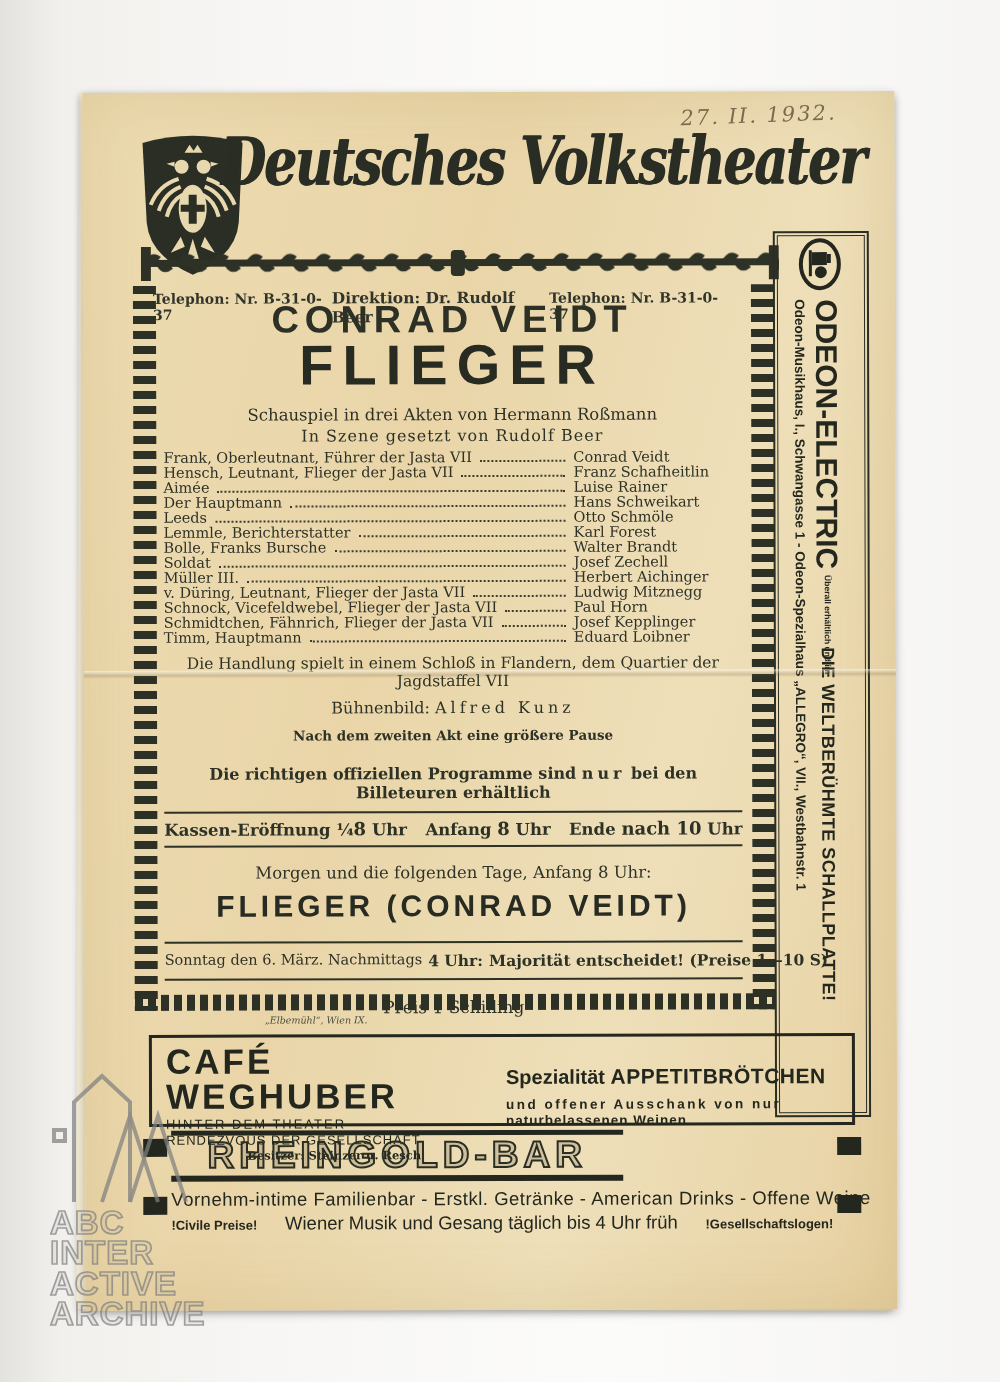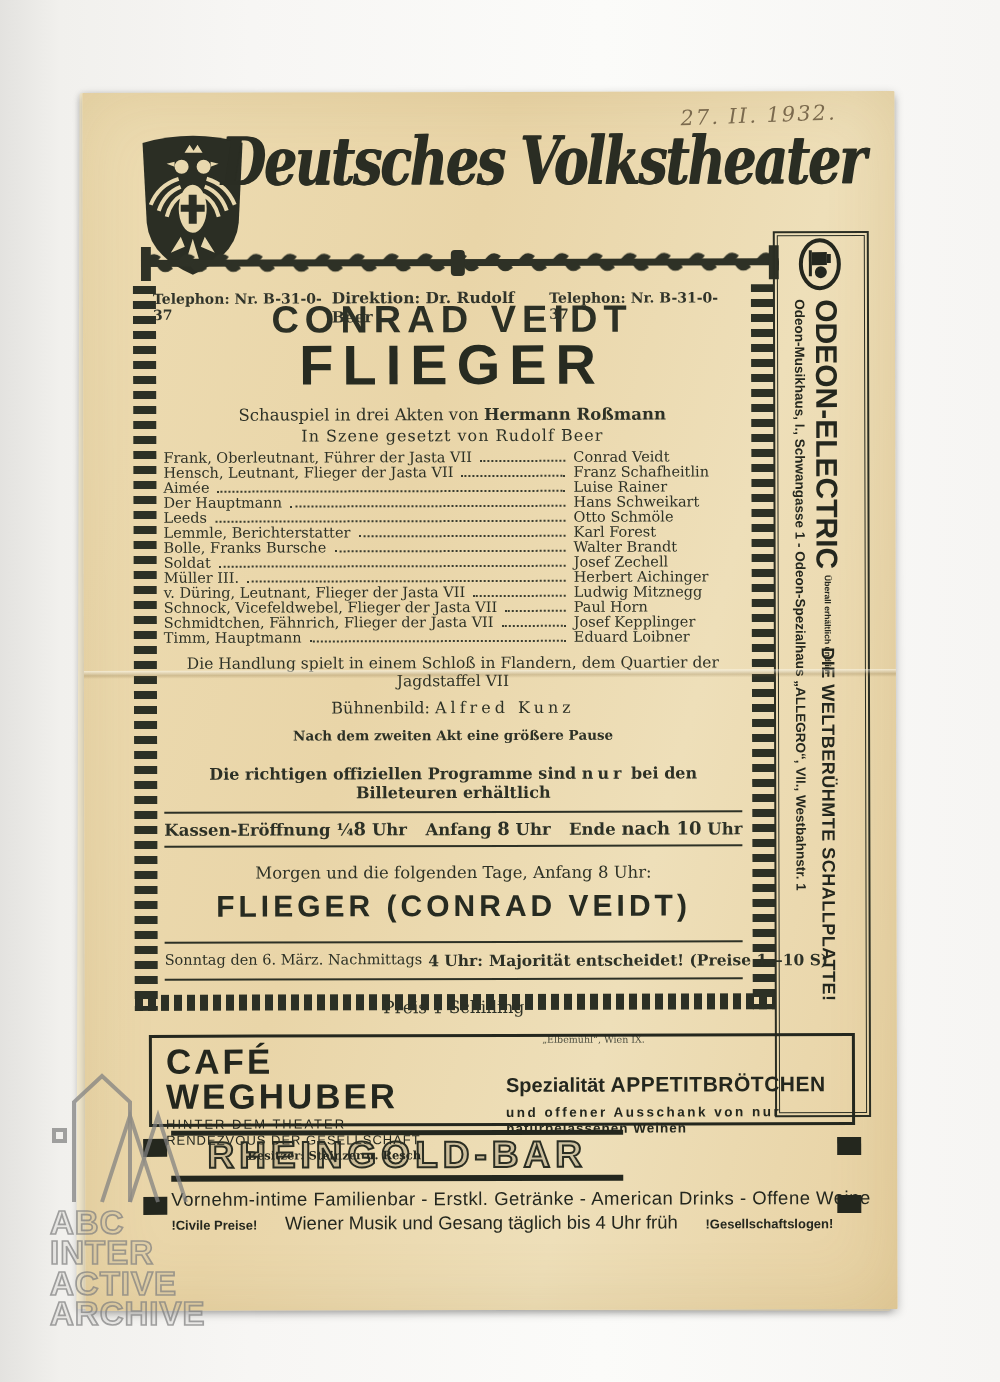--- a/index.html
+++ b/index.html
@@ -34,21 +34,21 @@
   .dash-left{left:50px;} .dash-right{left:668px;}
   .dash-bottom{position:absolute;left:50px;top:902px;width:641px;height:16px;
     background-image:repeating-linear-gradient(90deg,#2c3025 0,#2c3025 8px,rgba(0,0,0,0) 8px,rgba(0,0,0,0) 13px);}
   
   .main-col{position:absolute;left:80px;top:208px;width:578px;text-align:center;color:#2d3126;}
   .star-name{font-family:"Liberation Sans",sans-serif;font-weight:900;font-size:38px;line-height:1;
     letter-spacing:6px;color:#2c3025;}
   .play-title{font-family:"Liberation Sans",sans-serif;font-weight:900;font-size:56px;line-height:.95;
     letter-spacing:9px;color:#272b21;}
   .subtitle{margin-top:14px;font-size:16.5px;}
-  .subtitle b{font-weight:700;}
+  .subtitle b{font-weight:400;}
   .staging{margin-top:2px;font-size:16px;letter-spacing:1px;}
   .cast{margin-top:5px;text-align:left;font-size:14.5px;line-height:14.4px;}
   .cast-row{display:flex;align-items:baseline;}
   .role{white-space:nowrap;}
   .leader{flex:1;border-bottom:2px dotted #3a3d30;margin:0 8px 3px 8px;min-width:20px;}
   .actor{width:168px;white-space:nowrap;text-align:left;}
   .setting{margin-top:9px;font-size:15.5px;}
   .stage-design{margin-top:8px;font-size:16px;}
   .stage-design .sp{letter-spacing:4px;margin-top:8px;}
   .intermission{margin-top:10px;font-size:13.5px;font-weight:700;}
@@ -57,42 +57,42 @@
   .rule{border:none;border-top:2.5px solid #2d3126;margin:0;}
   .r1{margin-top:9px;} .r2{margin-top:6px;} .r3{margin-top:18px;} .r4{margin-top:8px;}
   .times{margin-top:5px;display:flex;justify-content:space-between;font-size:16.5px;font-weight:700;}
   .times b{font-size:18px;}
   .morgen{margin-top:16px;font-size:16.5px;}
   .next-title{margin-top:7px;font-family:"Liberation Sans",sans-serif;font-weight:900;font-size:30px;
     letter-spacing:4px;color:#272b21;}
   .sonntag{margin-top:8px;font-size:14.5px;display:flex;justify-content:flex-start;gap:6px;white-space:nowrap;}
   .sonntag b{font-size:15.5px;}
   .preis{margin-top:17px;font-size:17px;}
-  .imprint{position:absolute;left:180px;top:942px;width:380px;text-align:right;font-size:9.5px;color:#4a4c3e;}
+  .imprint{position:absolute;left:180px;top:922px;width:380px;text-align:left;font-size:9.5px;color:#4a4c3e;font-style:italic;}
   
   .sidebar{position:absolute;left:690px;top:140px;width:92px;height:882px;border:2px solid #2b2e23;}
   .sidebar-in{position:absolute;left:2px;top:2px;right:2px;bottom:2px;border:1.5px solid #2b2e23;}
   .sidebar-rot{position:absolute;left:82px;top:4px;width:868px;height:78px;
     transform:rotate(90deg);transform-origin:0 0;display:flex;align-items:center;gap:8px;
     color:#24271e;font-family:"Liberation Sans",sans-serif;}
   .ods-col{display:flex;flex-direction:column;justify-content:center;}
   .ods-line1{display:flex;align-items:center;white-space:nowrap;gap:6px;}
   .ods-brand{font-weight:900;font-size:30px;letter-spacing:0;}
   .ods-small{width:66px;font-size:8.5px;line-height:1.15;font-weight:700;text-align:center;}
   .ods-tag{font-weight:800;font-size:18px;letter-spacing:.5px;}
   .ods-line2{font-weight:700;font-size:13.5px;margin-top:2px;white-space:nowrap;}
   
   .cafe{position:absolute;left:64px;top:942px;width:706px;height:92px;border:3.5px solid #24271e;
     display:flex;color:#24271e;font-family:"Liberation Sans",sans-serif;box-sizing:border-box;}
   .cafe-left{padding:6px 4px 0 14px;width:48%;}
   .cafe-name{font-weight:900;font-size:35px;letter-spacing:3px;line-height:1;}
   .cafe-l1{font-size:13px;letter-spacing:2px;margin-top:3px;}
   .cafe-l2{font-size:13px;letter-spacing:1px;margin-top:1px;}
   .cafe-owner{font-family:"DejaVu Serif",serif;font-weight:700;font-size:11.5px;margin-top:1px;text-align:center;}
-  .cafe-right{padding-top:36px;}
+  .cafe-right{padding-top:28px;}
   .cafe-spec{white-space:nowrap;}
   .cafe-spec .lbl{font-size:20px;font-weight:700;}
   .cafe-spec .big{font-size:21px;font-weight:900;letter-spacing:.5px;}
   .cafe-s1{font-size:13.5px;font-weight:800;letter-spacing:2.5px;margin-top:8px;}
   .cafe-s2{font-size:13.5px;font-weight:800;letter-spacing:1px;margin-top:1px;}
   
   .bar{position:absolute;left:58px;top:1038px;width:718px;height:112px;color:#24271e;
     font-family:"Liberation Sans",sans-serif;}
   .bar .corner{position:absolute;width:24px;height:18px;background:#24271e;}
   .c-tl{left:0;top:8px;} .c-tr{right:0;top:8px;} .c-bl{left:0;top:66px;} .c-br{right:0;top:66px;}

